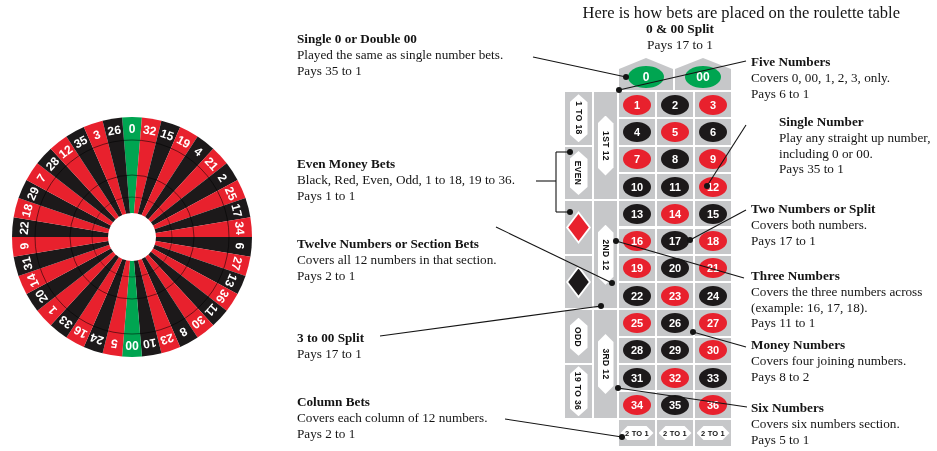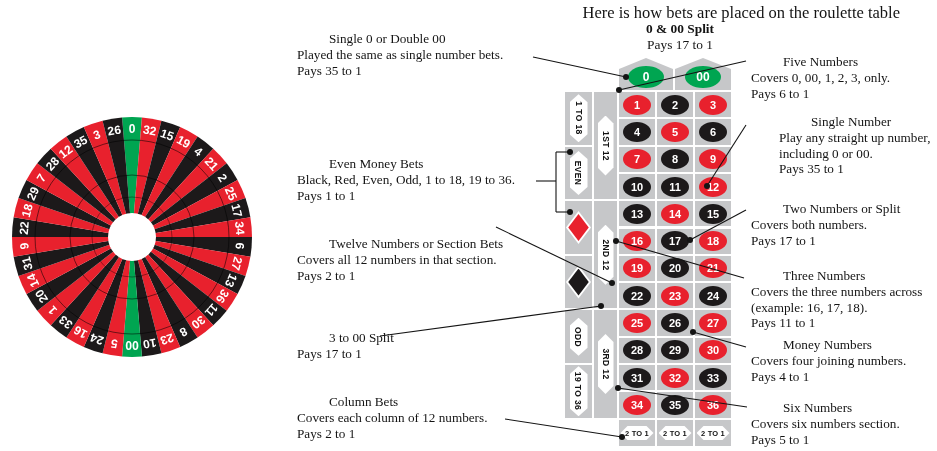--- a/index.html
+++ b/index.html
@@ -4,21 +4,21 @@
 <style>
   html,body{margin:0;padding:0;background:#fff;}
   .canvas{position:relative;width:937px;height:451px;background:#fff;overflow:hidden;
           font-family:"Liberation Serif",serif;color:#141414;}
   .page-title{position:absolute;left:430px;top:3px;width:470px;text-align:right;
               font-size:16.5px;}
   .split-heading{position:absolute;left:600px;top:21px;width:160px;text-align:center;
                  font-size:13.4px;line-height:16px;}
   .split-heading .t{font-weight:bold;}
   .ann{position:absolute;font-size:13.2px;line-height:15.8px;white-space:nowrap;}
-  .ann-title{font-weight:normal;margin-left:32px;}
+  .ann-title{font-weight:bold;}
   #wheel-svg{position:absolute;left:12px;top:117px;width:240px;height:240px;}
   .overlay{position:absolute;left:0;top:0;width:937px;height:451px;pointer-events:none;}
   .cell{position:absolute;background:#c6c7c9;display:flex;align-items:center;justify-content:center;}
   .pent{clip-path:polygon(50% 0,100% 34%,100% 100%,0 100%,0 34%);}
   .oval{border-radius:50%;display:flex;align-items:center;justify-content:center;
         color:#fff;font:bold 11px "Liberation Sans",sans-serif;}
   .oval.zero{font-size:12px;}
   .hexv{background:#fff;display:flex;align-items:center;justify-content:center;
         clip-path:polygon(50% 0,100% 8px,100% calc(100% - 8px),50% 100%,0 calc(100% - 8px),0 8px);}
   .hexv span{transform:rotate(90deg);white-space:nowrap;color:#111;
@@ -339,21 +339,21 @@
   </div>
   <div class="ann" style="left:751px;top:268px">
     <div class="ann-title">Three Numbers</div>
     <div class="ann-line">Covers the three numbers across</div>
     <div class="ann-line">(example: 16, 17, 18).</div>
     <div class="ann-line">Pays 11 to 1</div>
   </div>
   <div class="ann" style="left:751px;top:337px">
     <div class="ann-title">Money Numbers</div>
     <div class="ann-line">Covers four joining numbers.</div>
-    <div class="ann-line">Pays 4 to 1</div>
+    <div class="ann-line">Pays 8 to 2</div>
   </div>
   <div class="ann" style="left:751px;top:400px">
     <div class="ann-title">Six Numbers</div>
     <div class="ann-line">Covers six numbers section.</div>
     <div class="ann-line">Pays 5 to 1</div>
   </div>
 
   <svg class="overlay">
     <g stroke="#141414" stroke-width="1.1" fill="none">
       <line x1="533" y1="57" x2="626" y2="77"></line>

